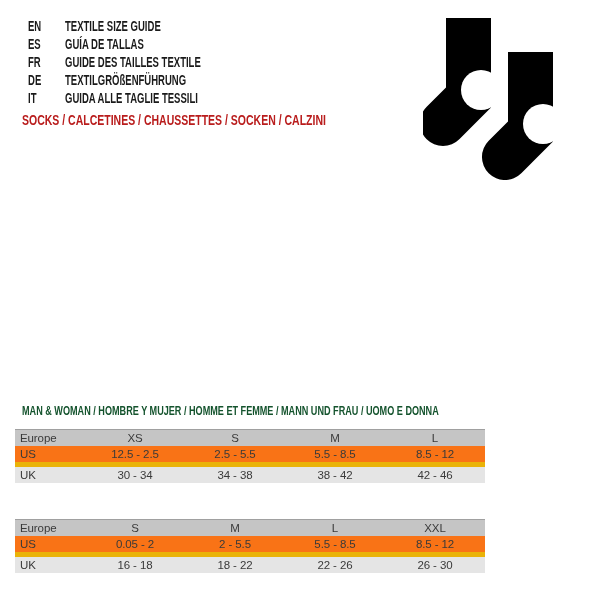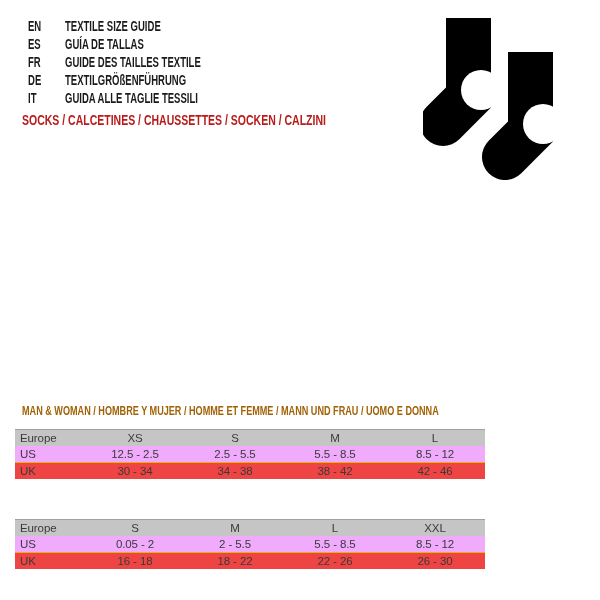--- a/index.html
+++ b/index.html
@@ -49,21 +49,21 @@
   .sock-shape { fill: #000000; }
   .heel-hole { fill: #ffffff; }
 
   
   .size-section { position: absolute; left: 15px; width: 470px; }
   .s1 { top: 403px; }
   .s2 { top: 511px; }
   .table-title {
     margin-left: 7px;
     font-size: 13px; font-weight: bold; line-height: 15px;
-    color: #a16207;
+    color: #14532d;
   }
   .s1 .size-table { margin-top: 11px; }
   .s2 .size-table { margin-top: 8px; }
 
   table.size-table {
     border-collapse: collapse;
     table-layout: fixed;
     width: 470px;
   }
   table.size-table col.region-col { width: 70px; }
@@ -79,22 +79,22 @@
   }
   table.size-table thead tr {
     background: #c5c5c5;
     border-top: 1px solid #a0a0a0;
   }
   table.size-table th:first-child,
   table.size-table td:first-child {
     text-align: left;
     padding-left: 5px;
   }
-  table.size-table tr.row-us { background: #f0abfc; border-bottom: 1px solid #eab308; }
-  table.size-table tr.row-uk { background: #ef4444; }
+  table.size-table tr.row-us { background: #f97316; border-bottom: 5px solid #eab308; }
+  table.size-table tr.row-uk { background: #e5e5e5; }
 </style>
 </head>
 <body>
 
 <div class="page">
 
   <div class="lang-list">
     <div class="lang-row">
       <span class="lang-code"><span class="cx68">EN</span></span>
       <span class="lang-label"><span class="cx68">TEXTILE SIZE GUIDE</span></span>

